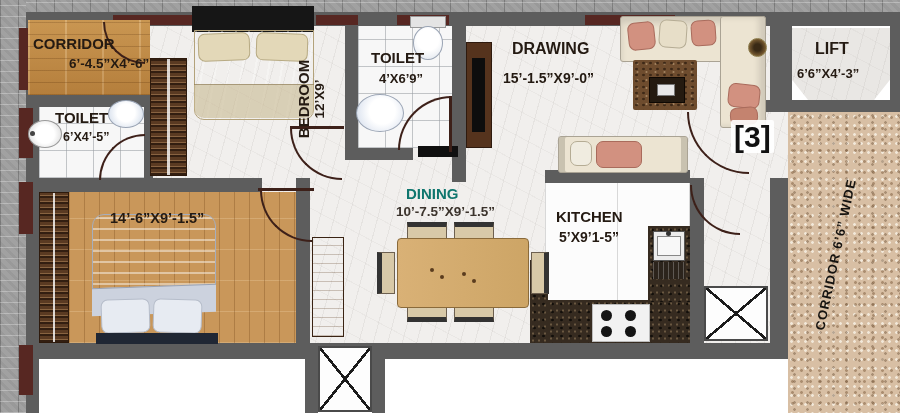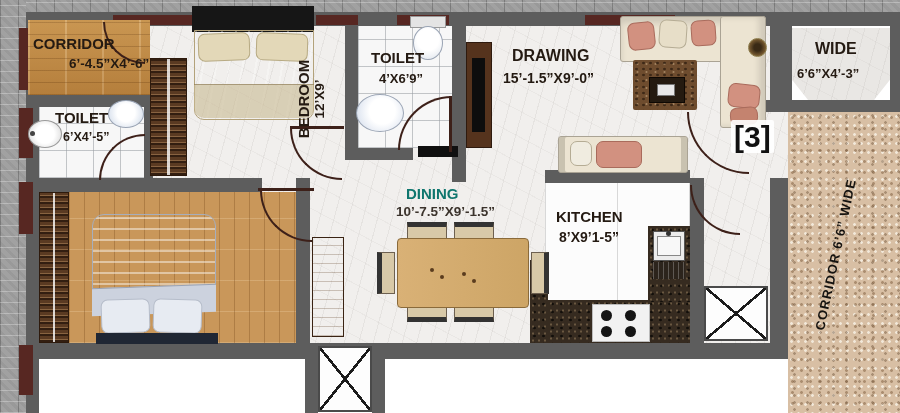--- a/index.html
+++ b/index.html
@@ -179,24 +179,25 @@
   <div class="lbl" style="left:33px;top:36px;font-size:15px;">CORRIDOR</div>
   <div class="lbl" style="left:29px;top:57px;font-size:13.5px;padding-left:40px;">6’-4.5”X4’-6”</div>
   <div class="lbl" style="left:55px;top:110px;font-size:15px;">TOILET</div>
   <div class="lbl" style="left:63px;top:131px;font-size:12.5px;">6’X4’-5”</div>
   <div class="lbl" style="left:248px;top:77px;width:140px;height:44px;transform:rotate(-90deg);text-align:center;">
     <span style="position:static;display:block;font-size:15px;">BEDROOM</span>
     <span style="position:static;display:block;font-size:13.5px;">12’X9’</span>
   </div>
   <div class="lbl" style="left:371px;top:50px;font-size:15px;">TOILET</div>
   <div class="lbl" style="left:379px;top:72px;font-size:13px;">4’X6’9”</div>
-  <div class="lbl" style="left:512px;top:47px;font-size:16px;">DRAWING</div>
+  <div class="lbl" style="left:512px;top:40px;font-size:16px;">DRAWING</div>
   <div class="lbl" style="left:503px;top:71px;font-size:14px;">15’-1.5”X9’-0”</div>
-  <div class="lbl" style="left:815px;top:40px;font-size:16px;">WIDE</div>
+  <div class="lbl" style="left:815px;top:40px;font-size:16px;">LIFT</div>
   <div class="lbl" style="left:797px;top:67px;font-size:13px;">6’6”X4’-3”</div>
+  <div class="lbl" style="left:110px;top:211px;font-size:14.5px;">14’-6”X9’-1.5”</div>
   <div class="lbl" style="left:406px;top:186px;font-size:15px;color:#0f766e;">DINING</div>
   <div class="lbl" style="left:396px;top:205px;font-size:13.5px;color:#3b332c;">10’-7.5”X9’-1.5”</div>
   <div class="lbl" style="left:556px;top:209px;font-size:15px;">KITCHEN</div>
-  <div class="lbl" style="left:559px;top:230px;font-size:14px;">8’X9’1-5”</div>
+  <div class="lbl" style="left:559px;top:230px;font-size:14px;">5’X9’1-5”</div>
   <div class="lbl" style="left:728px;top:246px;width:220px;height:18px;transform:rotate(-78deg);text-align:center;font-size:13px;letter-spacing:1px;color:#151310;">CORRIDOR 6’6” WIDE</div>
   <div class="lbl" style="left:731px;top:120px;font-size:30px;background:rgba(255,255,255,.9);padding:0 3px;border-radius:2px;color:#111;">[3]</div>
 
 </div>
 
 </body></html>

